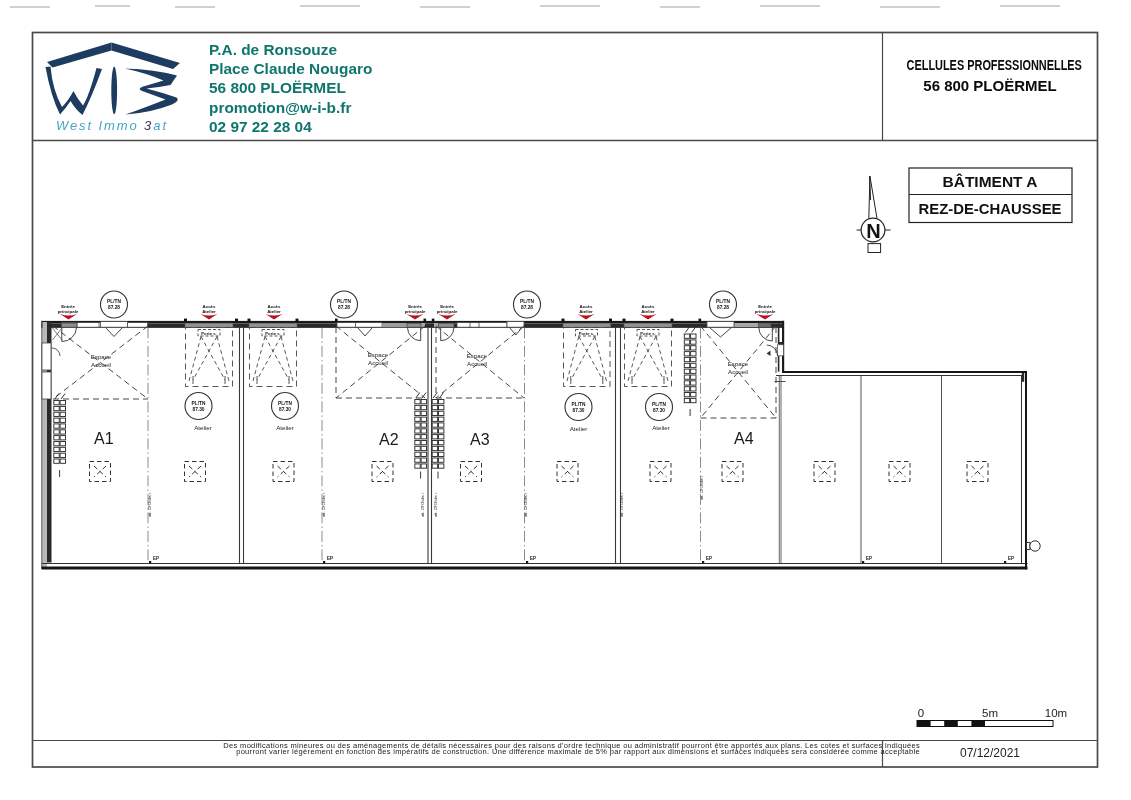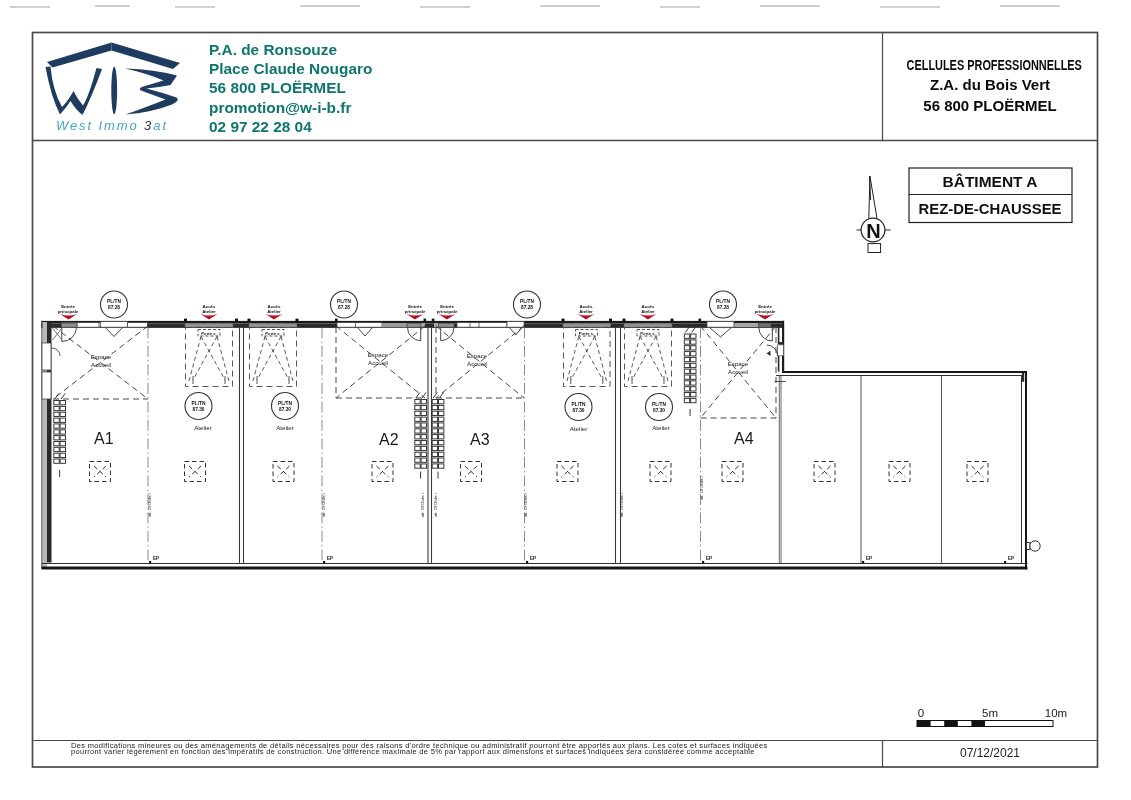--- a/index.html
+++ b/index.html
@@ -77,25 +77,24 @@
 <div class="abs" style="left:209px;top:40px;font-size:15.4px;font-weight:bold;color:#0f766e;line-height:19.2px;white-space:nowrap;">
 P.A. de Ronsouze<br>
 Place Claude Nougaro<br>
 56 800 PLOËRMEL<br>
 promotion@w-i-b.fr<br>
 02 97 22 28 04
 </div>
 
 <div class="abs" style="left:883px;top:57px;width:214px;text-align:center;color:#0a0a0a;font-weight:bold;">
   <div style="font-size:14px;transform:scaleX(0.78);transform-origin:50% 50%;white-space:nowrap;">CELLULES PROFESSIONNELLES</div>
-  <div style="font-size:15px;margin-top:3px;">Z.A. du Bois Vert</div>
   <div style="font-size:15px;margin-top:4px;">56 800 PLOËRMEL</div>
 </div>
 
-<div class="abs" style="left:71px;top:742.5px;width:849px;text-align:left;font-size:7.5px;color:#222;line-height:6.3px;letter-spacing:0.32px;">
+<div class="abs" style="left:71px;top:742.5px;width:849px;text-align:right;font-size:7.5px;color:#222;line-height:6.3px;letter-spacing:0.32px;">
 Des modifications mineures ou des aménagements de détails nécessaires pour des raisons d'ordre technique ou administratif pourront être apportés aux plans. Les cotes et surfaces indiquées<br>
 pourront varier légèrement en fonction des impératifs de construction. Une différence maximale de 5% par rapport aux dimensions et surfaces indiquées sera considérée comme acceptable
 </div>
 
 <div class="abs" style="left:883px;top:746px;width:214px;text-align:center;font-size:12px;color:#222;">07/12/2021</div>
 
 <svg id="plan" class="abs" style="left:0;top:0" width="1131" height="800" viewBox="0 0 1131 800" fill="none">
 
   <g>
     <rect x="41.5" y="320.9" width="742.5" height="2.3" fill="#191919"></rect>

